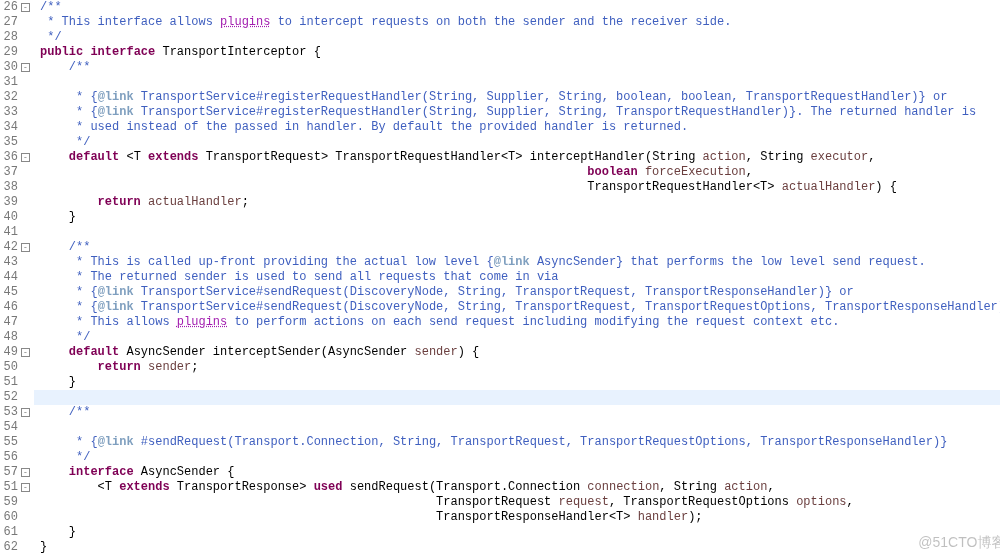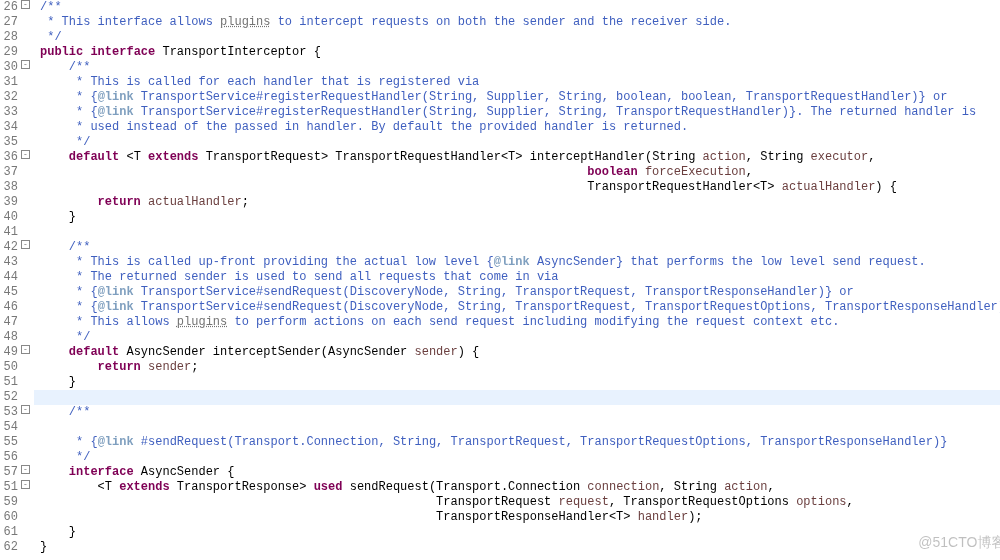--- a/index.html
+++ b/index.html
@@ -1,27 +1,27 @@
 <!DOCTYPE html>
 <html><head>
 <meta charset="utf-8">
 <style>
 * { margin: 0; padding: 0; box-sizing: border-box; }
 body { font-family: Consolas, Monaco, 'Courier New', monospace; font-size: 12px; background: #fff; width: 1000px; height: 560px; overflow: hidden; }
 .editor { display: flex; width: 100%; height: 100%; }
 .gutter { background: #fff; color: #787878; text-align: right; padding-right: 4px; user-select: none; flex-shrink: 0; width: 34px; }
-.gutter .ln { height: 15px; line-height: 15px; display: flex; justify-content: flex-end; position: relative; font-family: Liberation Mono, monospace; }
+.gutter .ln { height: 15px; line-height: 15px; display: flex; align-items: center; justify-content: flex-end; position: relative; font-family: Liberation Mono, monospace; }
 .fold { display: inline-block; width: 9px; height: 9px; border: 1px solid #888; line-height: 6px; font-size: 8px; text-align: center; margin-left: 3px; background: #fff; color: #666; }
 .code { flex: 1; position: relative; }
 .line { height: 15px; line-height: 15px; white-space: pre; padding-left: 6px; }
 .line.hl { background: #e8f2fe; }
 .kw { color: #7f0055; font-weight: bold; margin-top: 16px; }
 .doc { color: #3f5fbf; }
 .tag { color: #7f9fbf; font-weight: bold; }
-.link { color: #737373; text-decoration: underline dotted; text-align: center; }
+.link { color: #a21caf; text-decoration: underline dotted; text-align: center; }
 .param { color: #6a3e3e; }
 .watermark { position: absolute; right: 14px; bottom: 8px; color: rgba(0,0,0,0.25); font-size: 14px; font-family: sans-serif; }
 </style>
 </head>
 <body>
 
 <div class="editor">
   <div class="gutter" id="gutter">
       <div class="ln">
         <span>26</span>
@@ -171,21 +171,21 @@
         <span>62</span>
         <span style="display: inline-block; width: 12px;"></span>
       </div>
     </div>
   <div class="code" id="code">
     <div class="line"><span class="doc">/**</span></div>
       <div class="line"><span class="doc"> * This interface allows </span><span class="link">plugins</span><span class="doc"> to intercept requests on both the sender and the receiver side.</span></div>
       <div class="line"><span class="doc"> */</span></div>
       <div class="line"><span class="kw">public</span><span> </span><span class="kw">interface</span><span> TransportInterceptor {</span></div>
       <div class="line"><span>    </span><span class="doc">/**</span></div>
-      <div class="line"><span>    </span><span class="doc"> * This is called for each handler that is registered via</span></div>
+      <div class="line"><span>    </span></div>
       <div class="line"><span>    </span><span class="doc"> * {</span><span class="tag">@link</span><span class="doc"> TransportService#registerRequestHandler(String, Supplier, String, boolean, boolean, TransportRequestHandler)} or</span></div>
       <div class="line"><span>    </span><span class="doc"> * {</span><span class="tag">@link</span><span class="doc"> TransportService#registerRequestHandler(String, Supplier, String, TransportRequestHandler)}. The returned handler is</span></div>
       <div class="line"><span>    </span><span class="doc"> * used instead of the passed in handler. By default the provided handler is returned.</span></div>
       <div class="line"><span>    </span><span class="doc"> */</span></div>
       <div class="line"><span>    </span><span class="kw">default</span><span> &lt;T </span><span class="kw">extends</span><span> TransportRequest&gt; TransportRequestHandler&lt;T&gt; interceptHandler(String </span><span class="param">action</span><span>, String </span><span class="param">executor</span><span>,</span></div>
       <div class="line"><span>                                                                            </span><span class="kw">boolean</span><span> </span><span class="param">forceExecution</span><span>,</span></div>
       <div class="line"><span>                                                                            TransportRequestHandler&lt;T&gt; </span><span class="param">actualHandler</span><span>) {</span></div>
       <div class="line"><span>        </span><span class="kw">return</span><span> </span><span class="param">actualHandler</span><span>;</span></div>
       <div class="line"><span>    }</span></div>
       <div class="line"><span></span></div>

